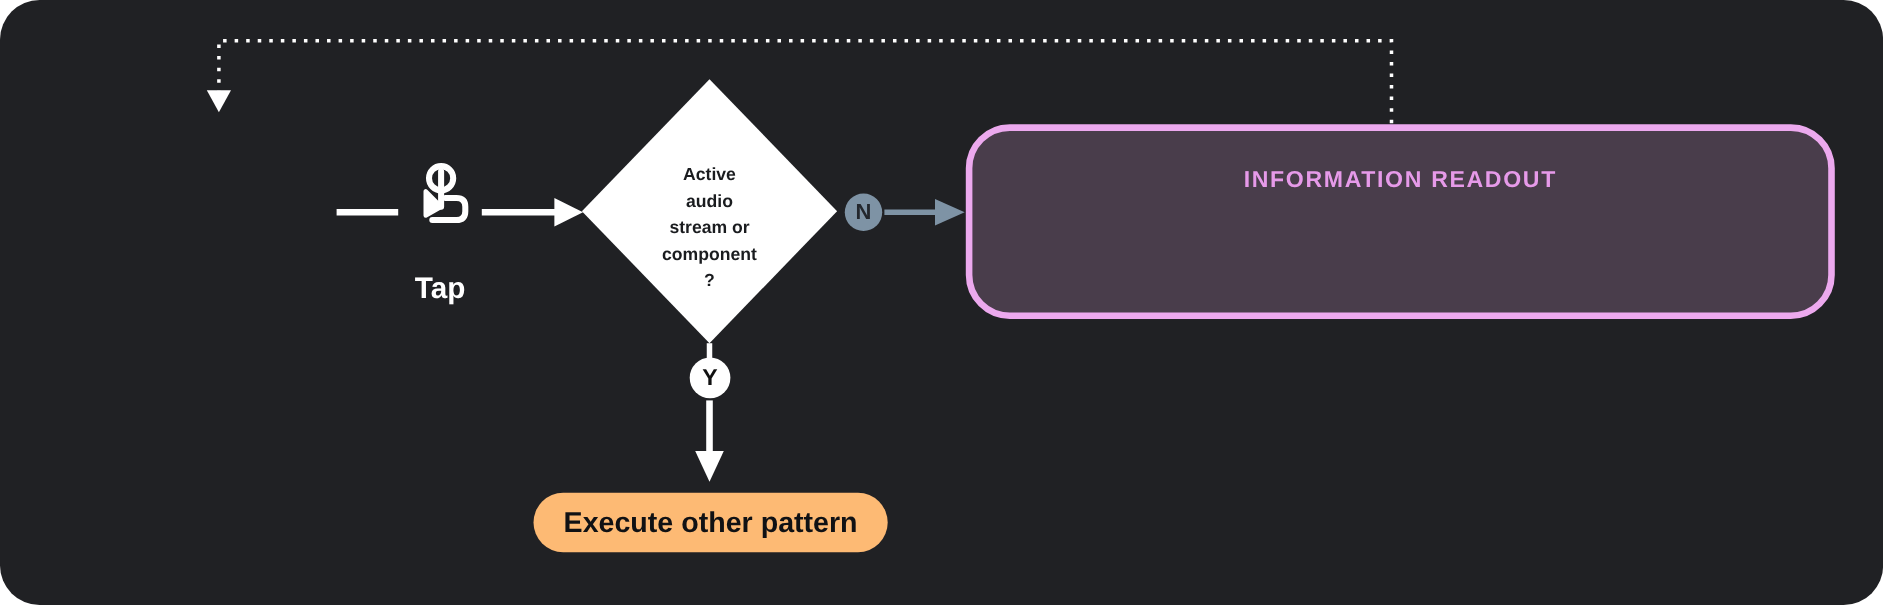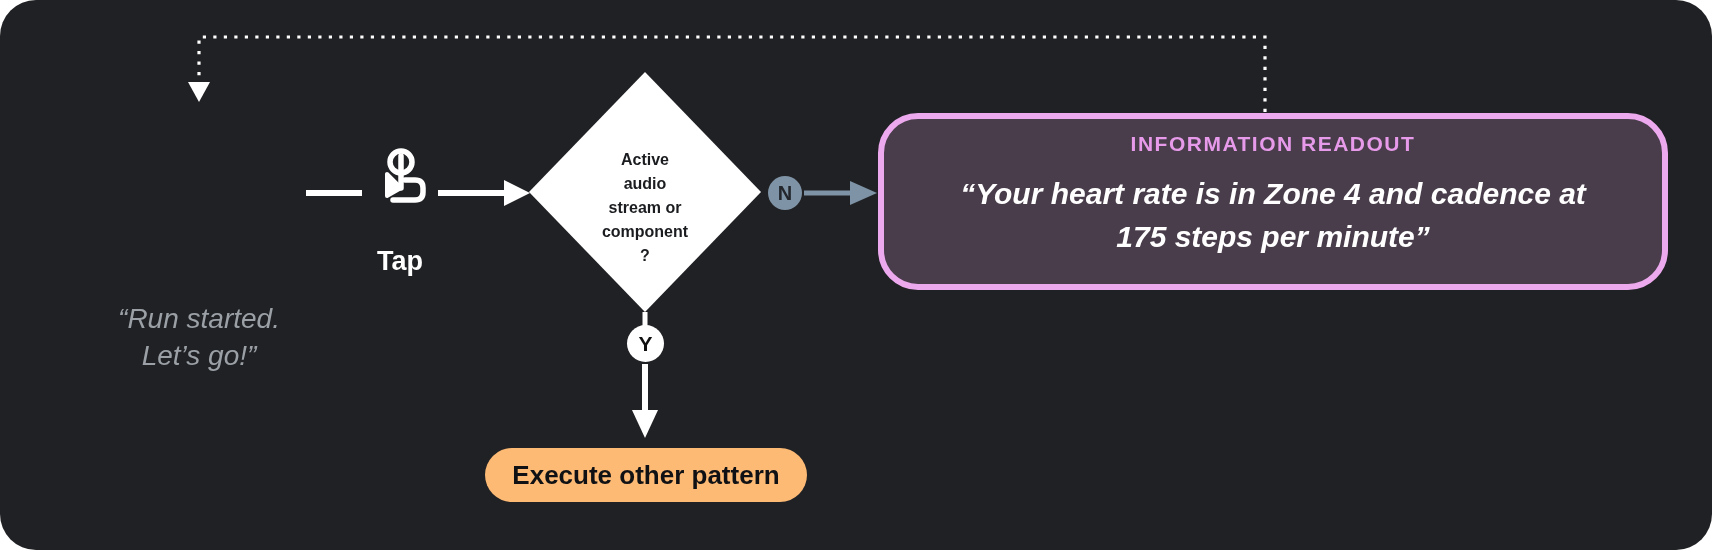--- a/index.html
+++ b/index.html
@@ -59,21 +59,21 @@
   .node-readout {
     position: absolute; left: 878px; top: 113px;
     width: 778px; height: 165px;
     background: #493d4b;
     border: 6px solid #eca9ee;
     border-radius: 40px;
     display: flex; flex-direction: column; align-items: center;
     padding-top: 0;
   }
   .node-readout .title {
-    margin-top: 13px;
+    margin-top: 33px;
     color: #e69ae9; font-size: 21px; font-weight: bold; letter-spacing: 1.5px;
   }
   .node-readout .quote {
     flex: 1; display: flex; align-items: center;
     color: #ffffff; font-size: 30px; line-height: 43px;
     font-weight: bold; font-style: italic;
     text-align: center; white-space: pre-line;
     padding-bottom: 10px;
   }
 
@@ -104,22 +104,20 @@
 
     <path d="M804,193 L852,193" stroke="#7e93a5" stroke-width="5"></path>
     <polygon points="850,181 850,205 877,193" fill="#7e93a5"></polygon>
 
     <path d="M645,312 L645,327" stroke="#ffffff" stroke-width="5"></path>
     <path d="M645,364 L645,412" stroke="#ffffff" stroke-width="6"></path>
     <polygon points="632,410 658,410 645,438" fill="#ffffff"></polygon>
   </svg>
 
 
-  <div class="app-quote">“Run started.
-Let’s go!”</div>
 
   <div class="tap-wrap">
     <svg width="74" height="78" viewBox="0 0 74 78">
       <circle cx="38" cy="18" r="11" fill="none" stroke="#ffffff" stroke-width="5.5"></circle>
       <path d="M38 12 L38 44" fill="none" stroke="#ffffff" stroke-width="5.5" stroke-linecap="round"></path>
       <path d="M38 44 L24 30 L24 52 Z" fill="#ffffff" stroke="#ffffff" stroke-width="4" stroke-linejoin="round"></path>
       <path d="M42 36 L52 36 Q60 36 60 44 L60 48 Q60 56 52 56 L30 56" fill="none" stroke="#ffffff" stroke-width="5.5" stroke-linecap="round" stroke-linejoin="round"></path>
     </svg>
     <div class="tap-label">Tap</div>
   </div>
@@ -128,19 +126,17 @@
 audio
 stream or
 component
 ?</div>
 
   <div class="badge badge-n">N</div>
   <div class="badge badge-y">Y</div>
 
   <div class="node-readout">
     <div class="title">INFORMATION READOUT</div>
-    <div class="quote">“Your heart rate is in Zone 4 and cadence at
-175 steps per minute”</div>
   </div>
 
   <div class="node-execute">Execute other pattern</div>
 
 </div>
 
 </body></html>

